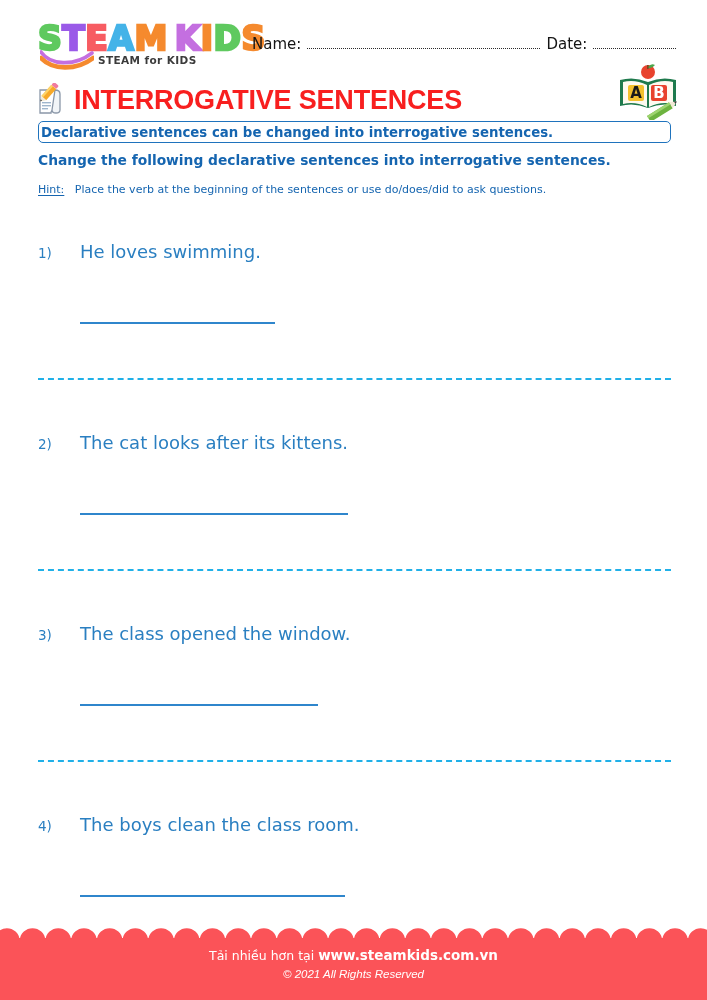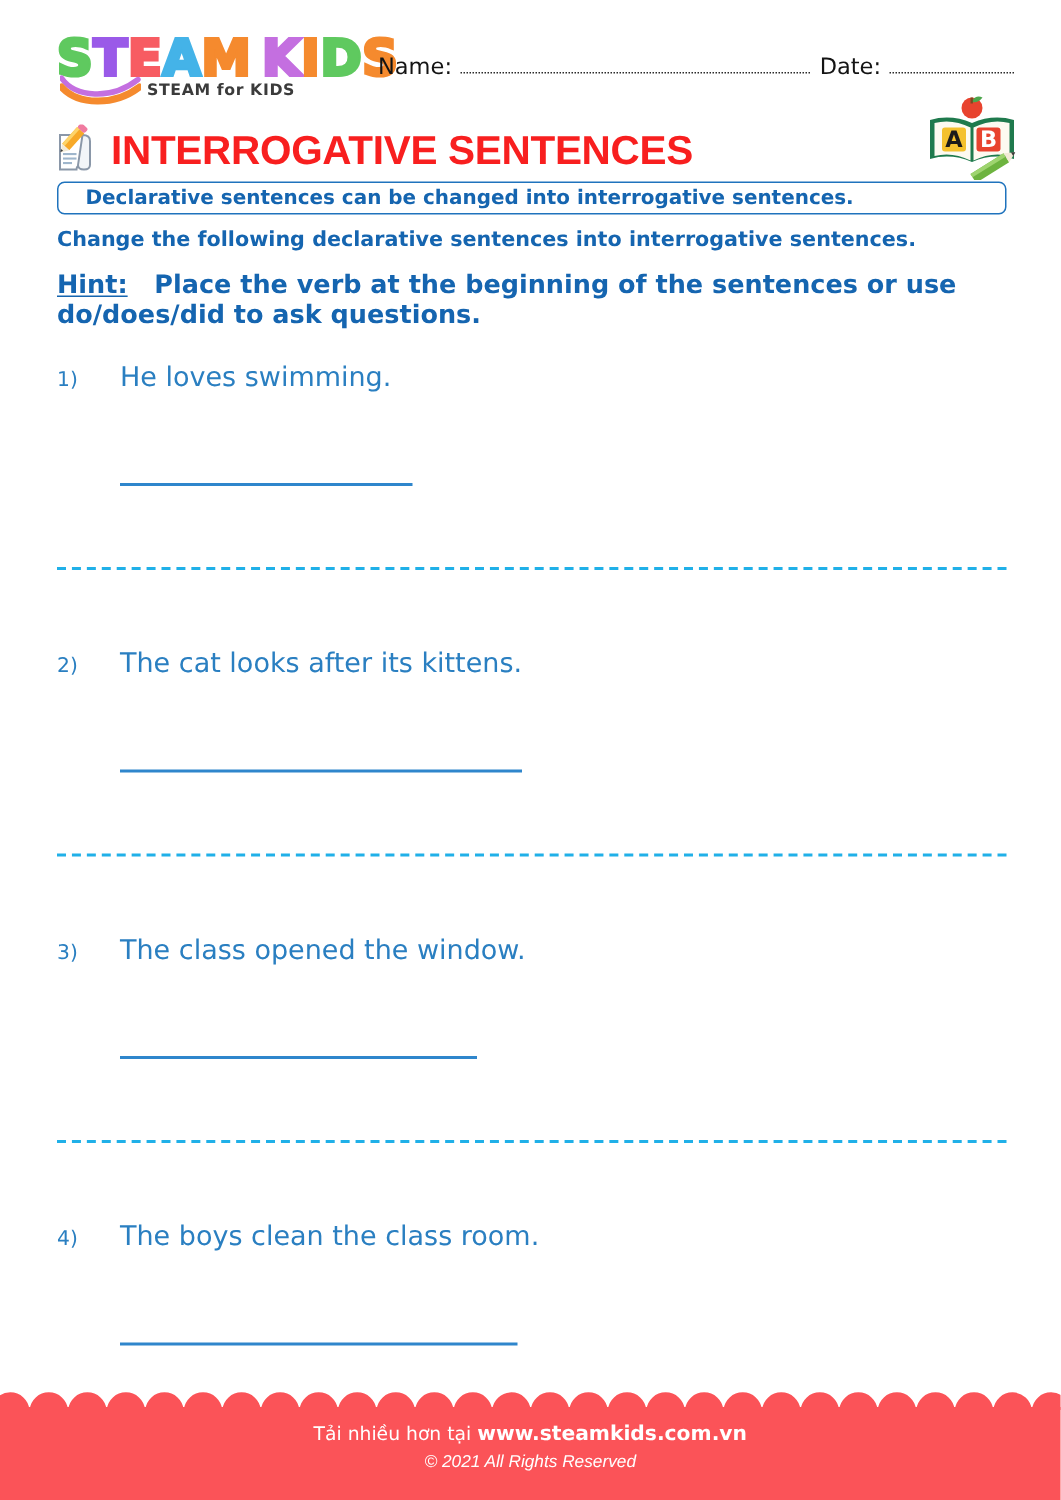--- a/index.html
+++ b/index.html
@@ -136,21 +136,21 @@
     position: absolute;
     left: 38px;
     top: 121px;
     width: 633px;
     height: 22px;
     box-sizing: border-box;
     border: 1.3px solid #1f73bd;
     border-radius: 5px;
     display: flex;
     align-items: center;
-    padding-left: 18px;
+    padding-left: 2px;
   }
   .declarative-text {
     font-size: 13.3px;
     font-weight: bold;
     color: #1565b0;
     font-family: "DejaVu Sans", sans-serif;
     white-space: nowrap;
   }
 
   .instruction {
@@ -162,22 +162,22 @@
     color: #1565b0;
     font-family: "DejaVu Sans", sans-serif;
     white-space: nowrap;
   }
 
   .hint-block {
     position: absolute;
     left: 38px;
     top: 180px;
     width: 630px;
-    font-size: 17px;
-    font-weight: bold;
+    font-size: 11px;
+    font-weight: normal;
     color: #1565b0;
     font-family: "DejaVu Sans", sans-serif;
     line-height: 20px;
   }
   .hint-label {
     text-decoration: underline;
     text-underline-offset: 2px;
   }
 
   

